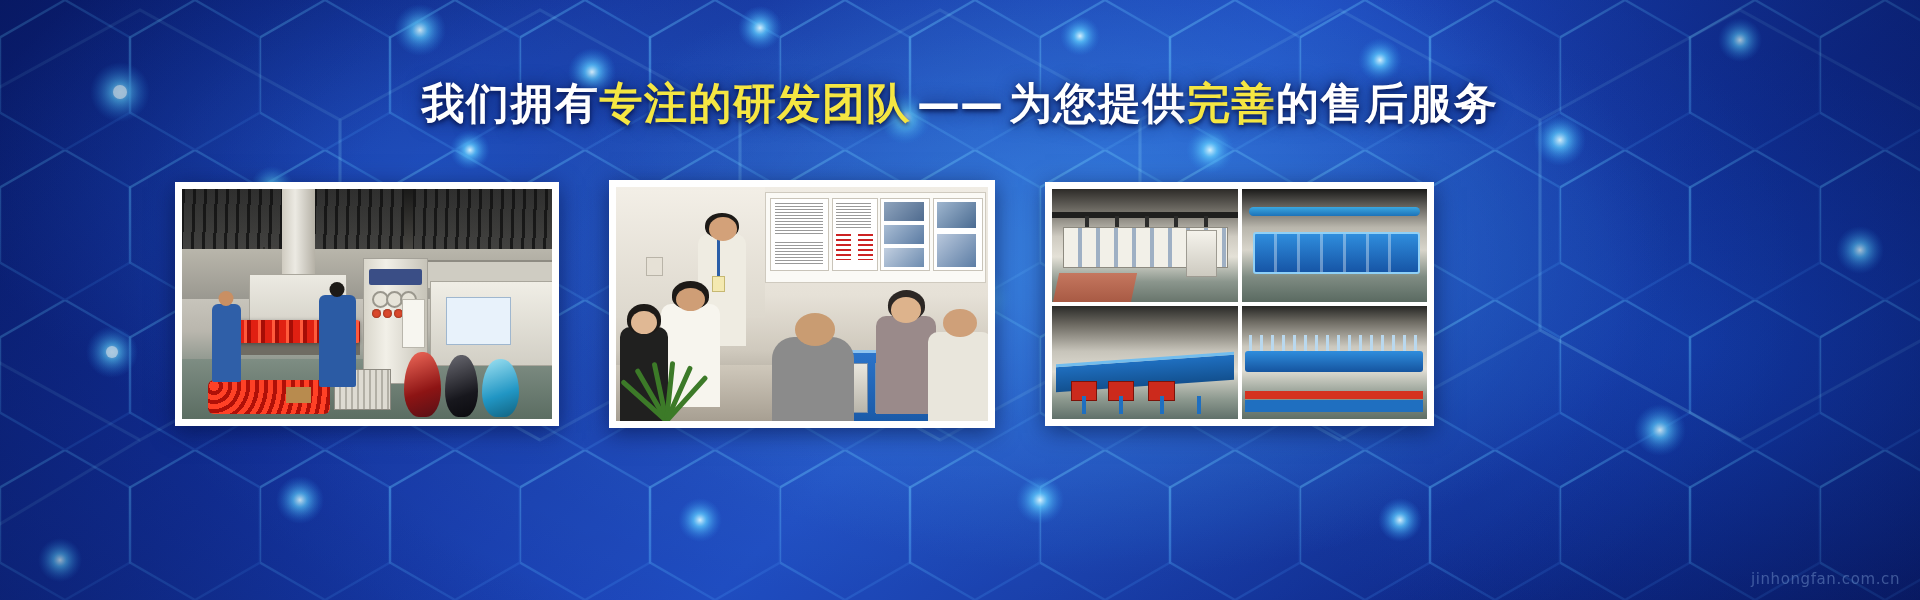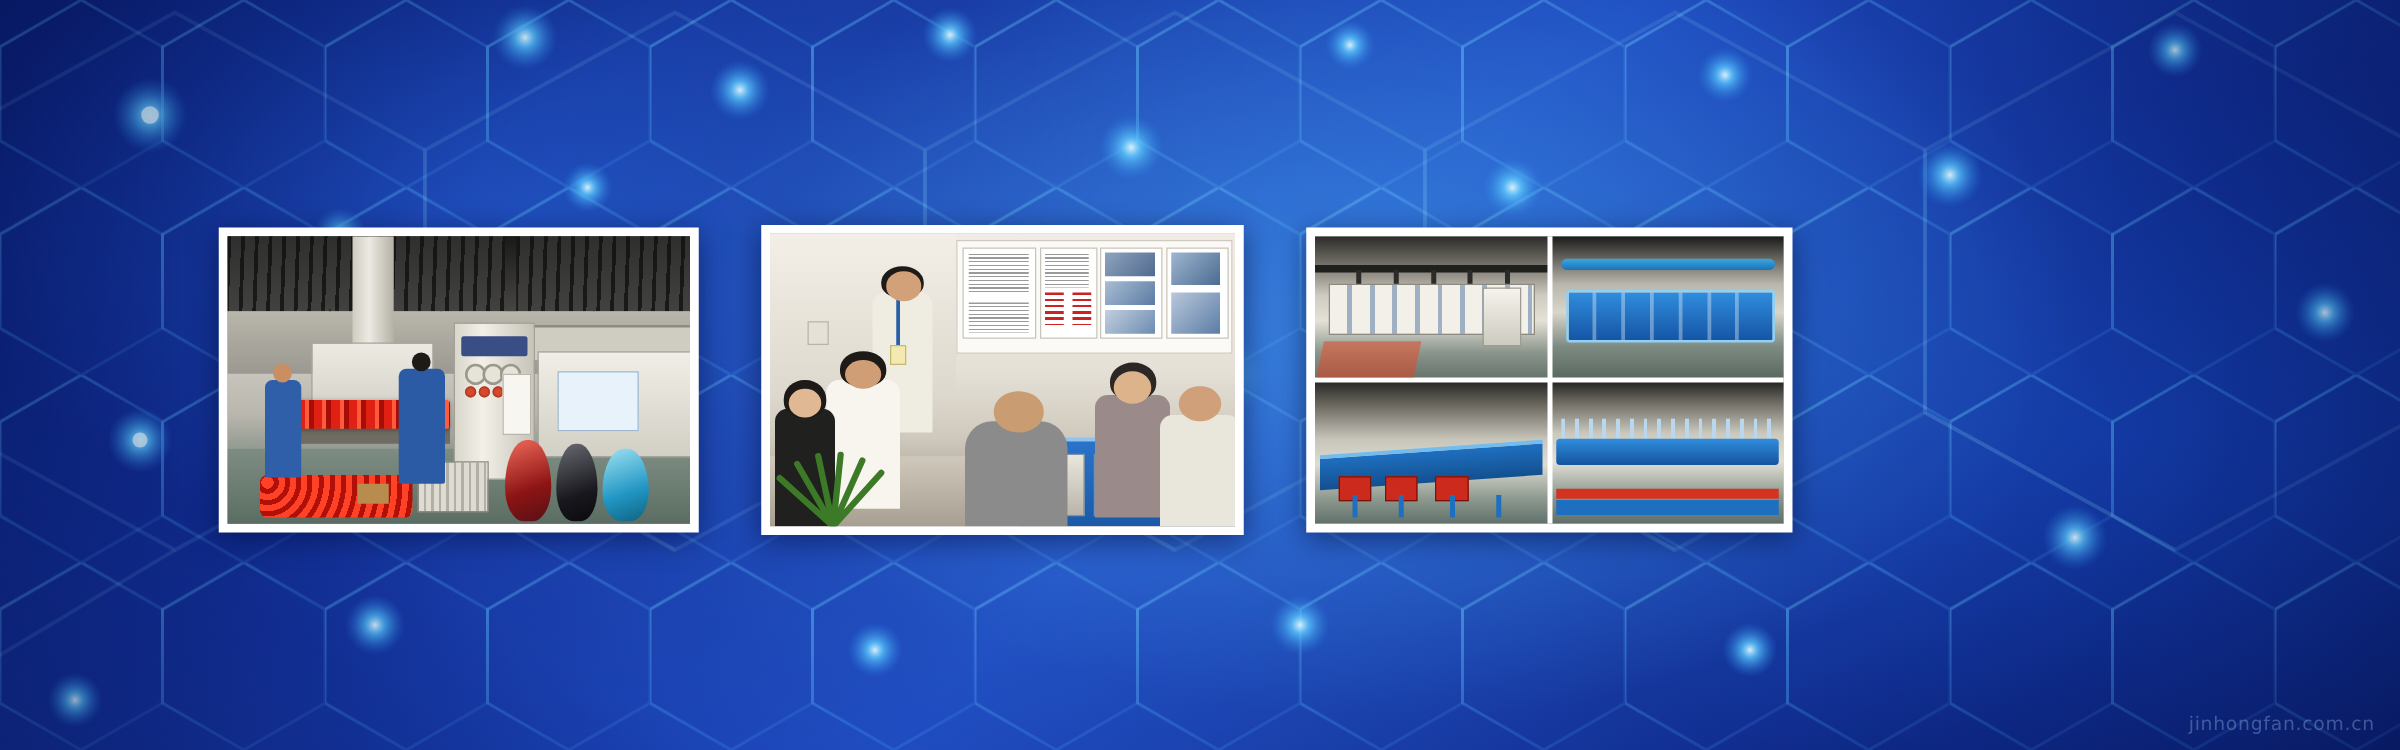--- a/index.html
+++ b/index.html
@@ -215,20 +215,23 @@
       <circle cx="700" cy="520" r="22" fill="url(#ng)"></circle>
       <circle cx="300" cy="500" r="24" fill="url(#ng)"></circle>
       <circle cx="60" cy="560" r="22" fill="url(#ng)"></circle>
       <circle cx="980" cy="300" r="34" fill="url(#ng)" opacity=".7"></circle>
     </g>
   </svg>
 
   <div class="vig"></div>
   <div class="darkcorners"></div>
 
+  <div class="headline">
+    <span>我们拥有</span><span class="hl">专注的研发团队</span><span class="dash">——</span><span>为您提供</span><span class="hl">完善</span><span>的售后服务</span>
+  </div>
 
   <div class="frame" id="frame1">
     <div class="photo">
       <div class="p1">
         <div class="roof"></div>
         <div class="beamv" style="left:28%"></div>
         <div class="beamv" style="left:60%"></div>
         <div class="lampstem" style="left:46%;top:26%;height:7%"></div>
         <div class="lamp" style="left:45%;top:32%"></div>
         <div class="lampstem" style="left:79%;top:26%;height:8%"></div>

